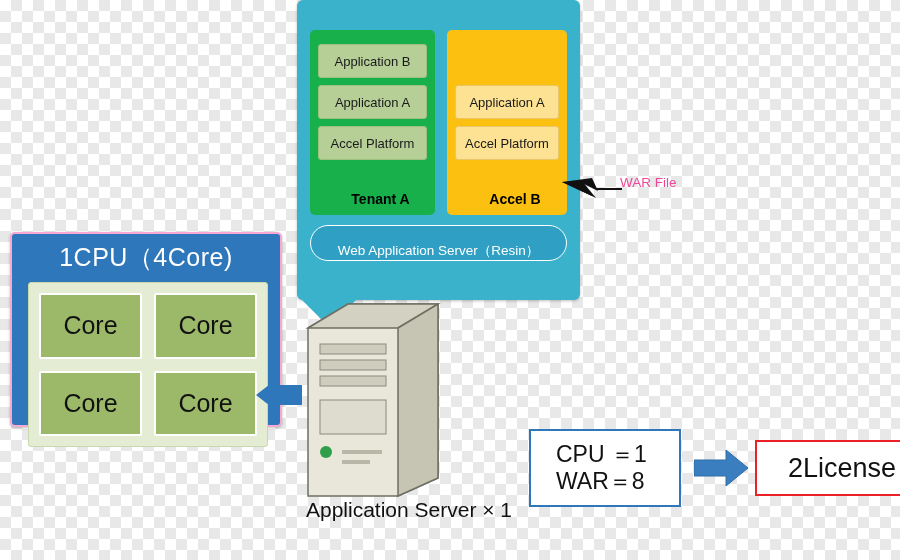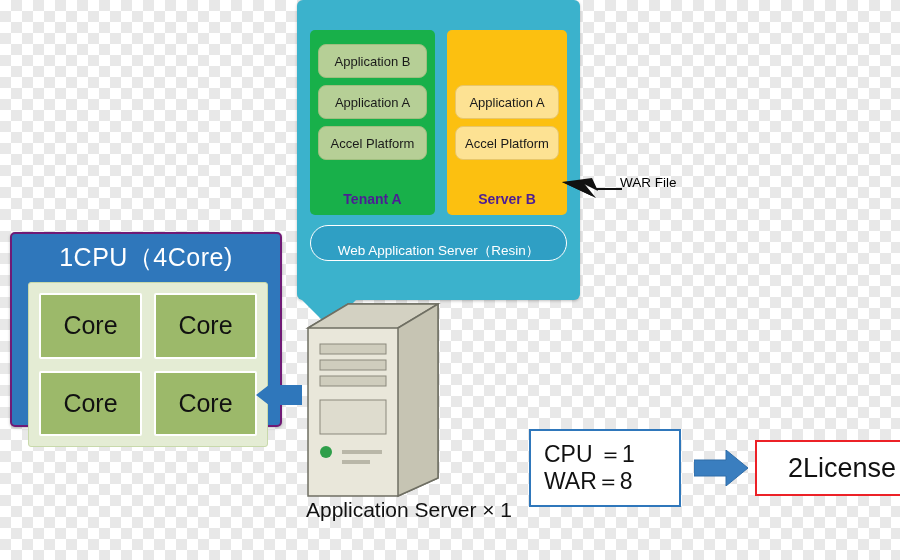--- a/index.html
+++ b/index.html
@@ -25,62 +25,62 @@
   #tenant-a{
     position:absolute;left:13px;top:30px;width:125px;height:185px;
     background:#18b04a;border-radius:5px;
   }
   #tenant-b{
     position:absolute;left:150px;top:30px;width:120px;height:185px;
     background:#fcc010;border-radius:5px;
   }
   .box{
     position:absolute;left:8px;width:109px;height:34px;
-    border:1px solid #9fbf7f;border-radius:8px;
+    border:1px solid #9fbf7f;border-radius:3px;
     display:flex;align-items:center;justify-content:center;
     font-size:13px;color:#1a1a1a;
     box-sizing:border-box;
   }
   #tenant-b .box{width:104px;}
   .box.green{background:#b6cf96;}
   .box.yellow{background:#fde293;border-color:#e8c66a;}
   .tenant-label{
     position:absolute;left:0;width:100%;bottom:8px;
-    text-align:center;font-size:14px;font-weight:bold;color:#4c1d95;
+    text-align:center;font-size:14px;font-weight:bold;color:#000000;padding-left:8px;
   }
   #was-bar{
     position:absolute;left:13px;top:225px;width:257px;height:36px;
     background:#2f9fc4;border:1px solid #ffffff;border-radius:18px;
     display:flex;align-items:flex-end;justify-content:center;
     color:#ffffff;font-size:13.5px;
     box-sizing:border-box;
   }
   
   #teal-pointer{
     position:absolute;left:301px;top:299px;width:0;height:0;
     border-left:28px solid transparent;border-right:28px solid transparent;
     border-top:28px solid #3bb2cc;
   }
 
   
   #war-label{
-    position:absolute;left:620px;top:175px;font-size:13.5px;color:#000000;
+    position:absolute;left:620px;top:175px;font-size:13.5px;color:#ec4899;
     white-space:nowrap;
   }
   #war-line{
     position:absolute;left:596px;top:188px;width:26px;height:2px;background:#111;
   }
   #war-arrow{
     position:absolute;left:562px;top:178px;width:42px;height:26px;
   }
 
   
   #cpu-panel{
     position:absolute;left:10px;top:232px;width:272px;height:195px;
-    background:#2f77bb;border:2px solid #701a75;border-radius:5px;
+    background:#2f77bb;border:2px solid #f9a8d4;border-radius:5px;
     box-shadow:0 1px 3px rgba(0,0,0,.25);
     box-sizing:border-box;
   }
   #cpu-title{
     position:absolute;left:0;top:7px;width:100%;text-align:center;
     font-size:25px;color:#ffffff;letter-spacing:.5px;
   }
   #core-grid{
     position:absolute;left:16px;top:48px;width:240px;height:165px;
     background:#e4ecd4;border:1px solid #c8d9ab;border-radius:3px;
@@ -102,21 +102,21 @@
   }
 
   
   #cpuwar-box{
     position:absolute;left:529px;top:429px;width:152px;height:78px;
     background:#ffffff;border:2px solid #2f77bb;
     box-sizing:border-box;
     display:flex;flex-direction:column;justify-content:center;
     padding-left:13px;
   }
-  #cpuwar-box div{font-size:23px;color:#111;line-height:1.18;}
+  #cpuwar-box div{font-size:23px;color:#111;line-height:1.18;margin-left:12px;}
   #blue-arrow{position:absolute;left:694px;top:450px;width:54px;height:36px;}
   #license-box{
     position:absolute;left:755px;top:440px;width:174px;height:56px;
     background:#ffffff;border:2px solid #ec2127;
     box-sizing:border-box;
     display:flex;align-items:center;justify-content:center;
   }
   #license-box span{font-size:27px;color:#111;}
   
   #server-left-arrow{position:absolute;left:256px;top:381px;width:46px;height:28px;}
@@ -139,21 +139,21 @@
     <div class="tenant-label">Tenant A</div>
   </div>
 
   <div id="tenant-b">
     <div class="box yellow" style="top:55px;">
       <span>Application A</span>
     </div>
     <div class="box yellow" style="top:96px;">
       <span>Accel Platform</span>
     </div>
-    <div class="tenant-label">Server B</div>
+    <div class="tenant-label">Accel B</div>
   </div>
 
   <div id="was-bar">
     <span>Web Application Server（Resin）</span>
   </div>
 </div>
 <div id="teal-pointer"></div>
 
 <svg id="war-arrow" viewBox="0 0 42 26">
   <polygon points="0,4 30,18 22,6 36,13 30,0" fill="#111111"></polygon>

